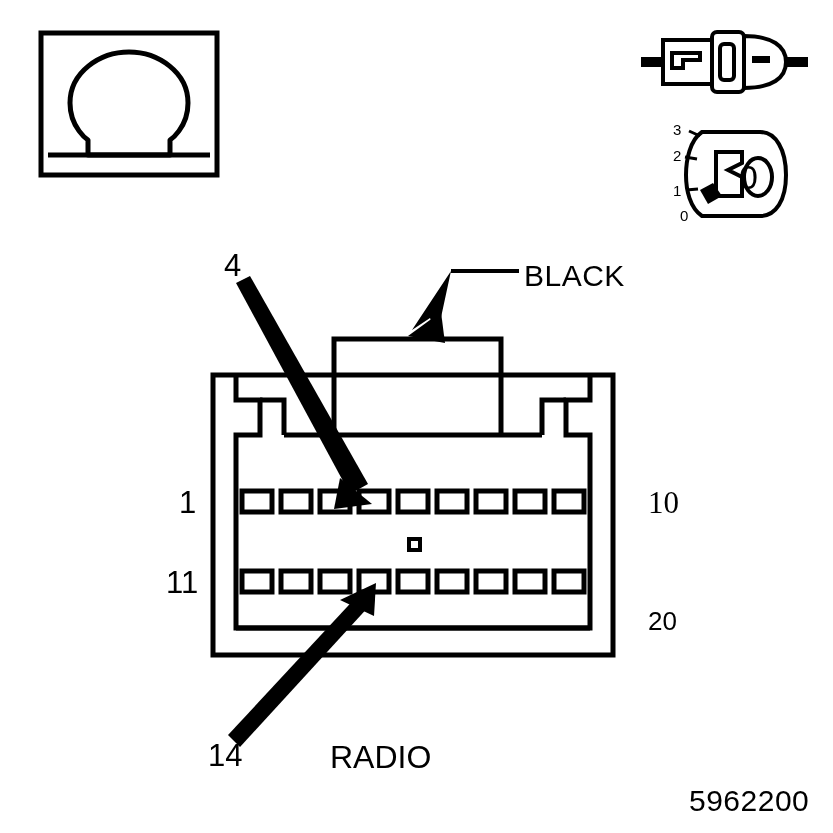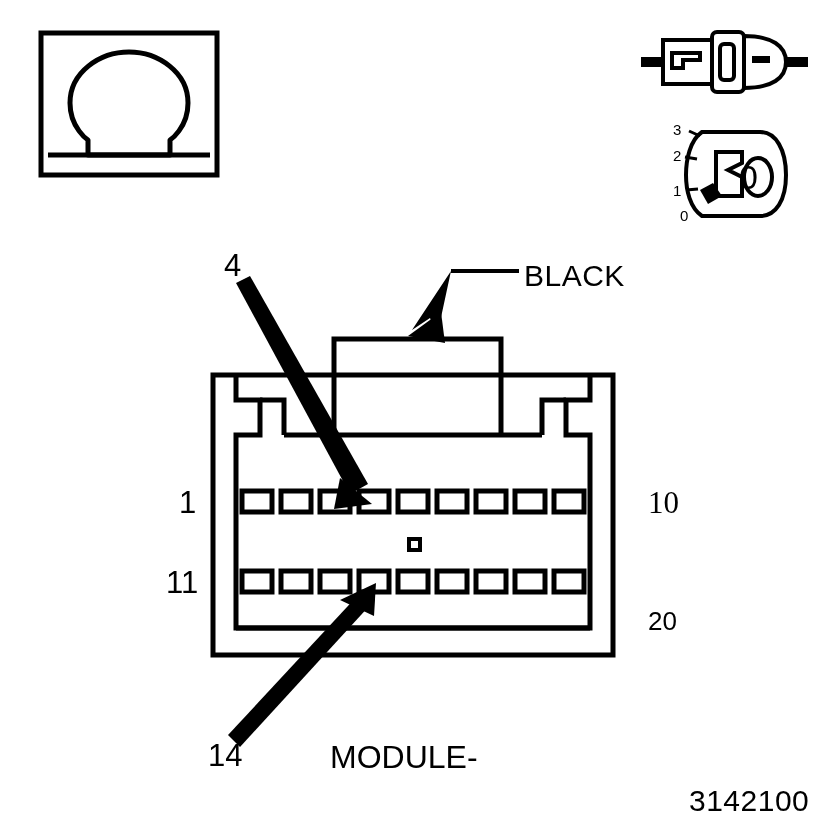--- a/index.html
+++ b/index.html
@@ -251,27 +251,26 @@
   <div class="txt lbl-black">BLACK</div>
   <div class="txt lbl-4">4</div>
   <div class="txt lbl-14">14</div>
 
   <div class="txt lbl-1">1</div>
   <div class="txt lbl-10">10</div>
   <div class="txt lbl-11">11</div>
   <div class="txt lbl-20">20</div>
 
   <div class="txt caption">
-    <div>MODULE-</div>
     <div>RADIO</div>
     
     
   </div>
 
-  <div class="txt partnum">3142100</div>
+  <div class="txt partnum">5962200</div>
 
   <div class="txt sw-num sw3">3</div>
   <div class="txt sw-num sw2">2</div>
   <div class="txt sw-num sw1">1</div>
   <div class="txt sw-num sw0">0</div>
 
   <div class="txt" style="left:739px; top:160px; font-size:34px;">0</div>
 
 </div>
 

